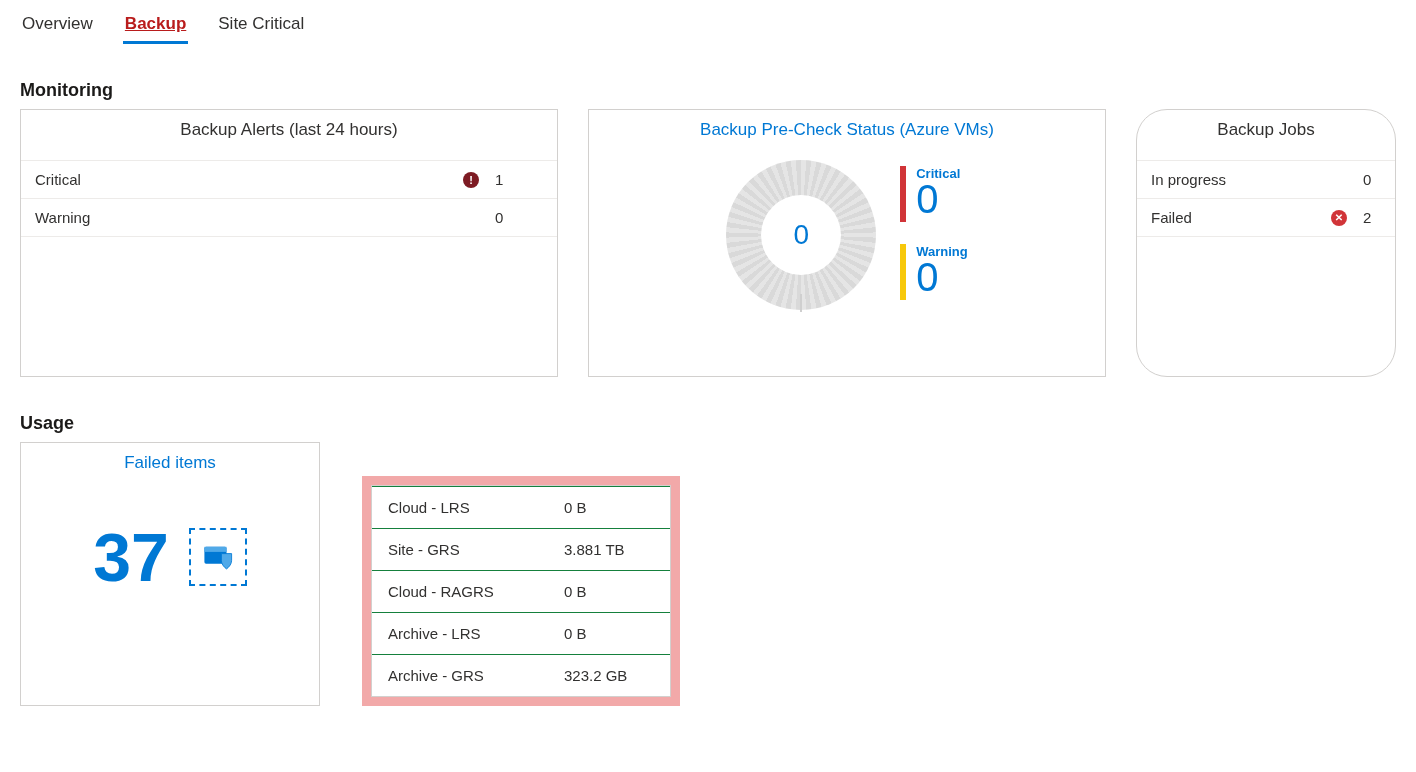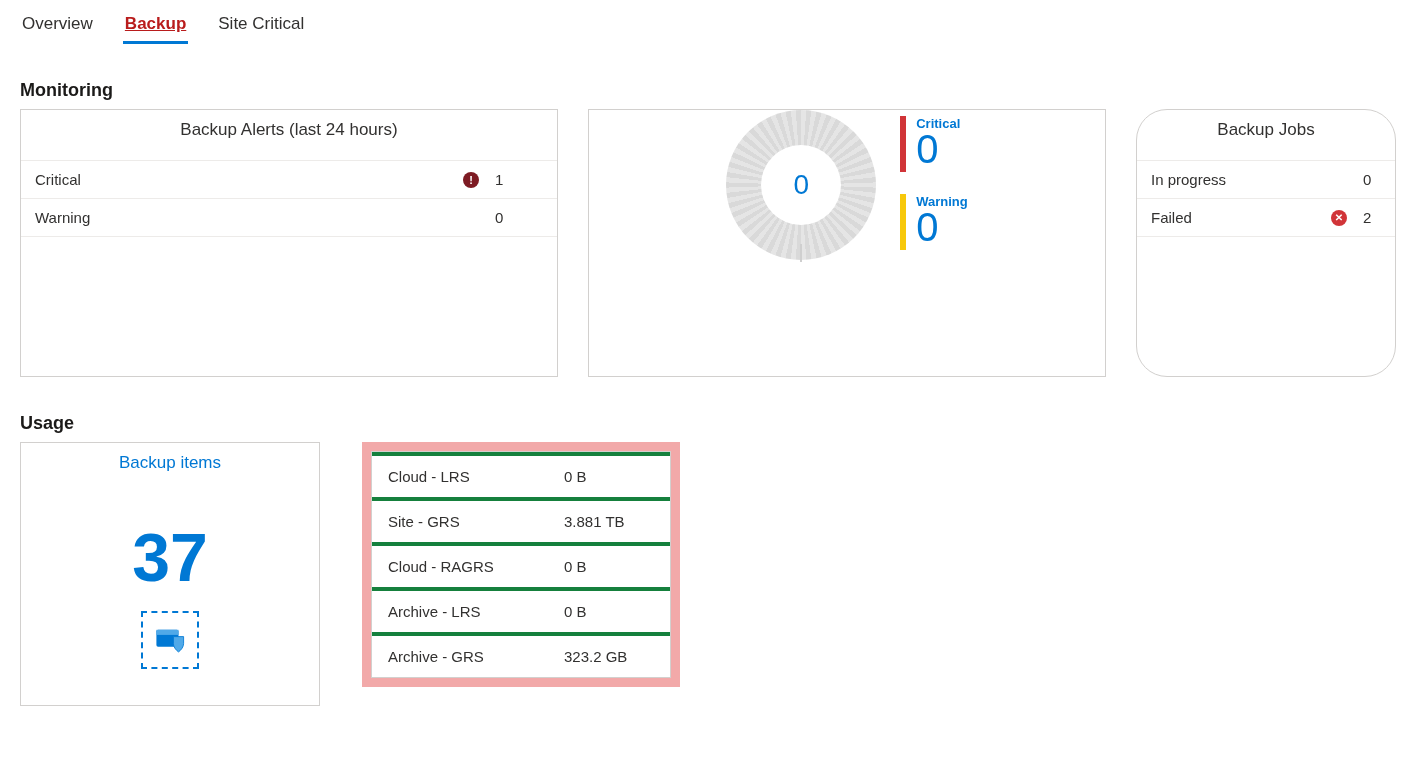--- a/index.html
+++ b/index.html
@@ -37,21 +37,21 @@
     }
     h2.section-title {
       font-size: 18px;
       font-weight: 700;
       margin: 36px 0 8px 0;
       color: #1b1a19;
     }
     .row {
       display: flex;
       gap: 30px;
-      align-items: flex-start;
+      align-items: flex-end;
     }
     .tile {
       border: 1px solid #d2d0ce;
       background: #fff;
       min-height: 100px;
     }
     .tile-header {
       text-align: center;
       font-size: 17px;
       padding: 10px 12px 20px 12px;
@@ -135,39 +135,38 @@
     .tile-items { width: 300px; height: 264px; }
     .tile-storage-wrap {
       border: 9px solid #f2a9a9;
       padding: 0;
     }
     .tile-storage { width: 300px; border:1px solid #d2d0ce; }
     .items-body {
       display:flex; align-items:center; justify-content:center;
       gap: 20px;
       padding: 30px 0 0 0;
-      flex-direction: column;
     }
     .items-count {
       font-size: 68px;
       font-weight:700;
       color:#0078d4;
       line-height:1;
     }
     .items-icon-box {
       width:58px; height:58px;
       border: 2px dashed #0078d4;
       display:flex; align-items:center; justify-content:center;
       background: #fff;
     }
     .shield-svg { width:34px; height:34px; }
 
     .storage-row {
       display:flex;
-      border-top:4px solid #15803d;
+      border-top:1px solid #15803d;
       padding: 12px 16px;
       font-size:15px;
     }
     .storage-label { flex:1; }
     .storage-value { width:90px; }
 
   </style>
 </head>
 <body>
 
@@ -192,20 +191,21 @@
       </div>
       <div class="kv-row" style="border-bottom:1px solid #edebe9;">
         <div class="kv-label">Warning</div>
         <div class="kv-icon"></div>
         <div class="kv-value">0</div>
       </div>
     </div>
   </div>
 
   <div class="tile tile-precheck">
+    <div class="tile-header linkish">Backup Pre-Check Status (Azure VMs)</div>
     <div class="precheck-body">
       <div class="donut-wrap">
         <div class="donut-outer">
           <div class="donut-inner">0</div>
           <div class="donut-tick"></div>
         </div>
       </div>
       <div class="status-legend">
         <div class="status-item">
           <div class="status-bar critical"></div>
@@ -242,21 +242,21 @@
       </div>
     </div>
   </div>
 
 </div>
 
 <h2 class="section-title">Usage</h2>
 <div class="row" style="gap:42px;">
 
   <div class="tile tile-items">
-    <div class="tile-header linkish">Backup items</div>
+    <div class="tile-header linkish">Failed items</div>
     <div class="items-body">
       <div class="items-count">37</div>
       <div class="items-icon-box">
         <svg class="shield-svg" viewBox="0 0 40 40">
           <rect x="4" y="8" width="26" height="20" rx="2" fill="#0078d4"></rect>
           <rect x="4" y="8" width="26" height="6" fill="#50a9e8"></rect>
           <path d="M24 16 L36 16 L36 24 C36 30 30 34 30 34 C30 34 24 30 24 24 Z" fill="#50a9e8" stroke="#0078d4" stroke-width="1"></path>
         </svg>
       </div>
     </div>

